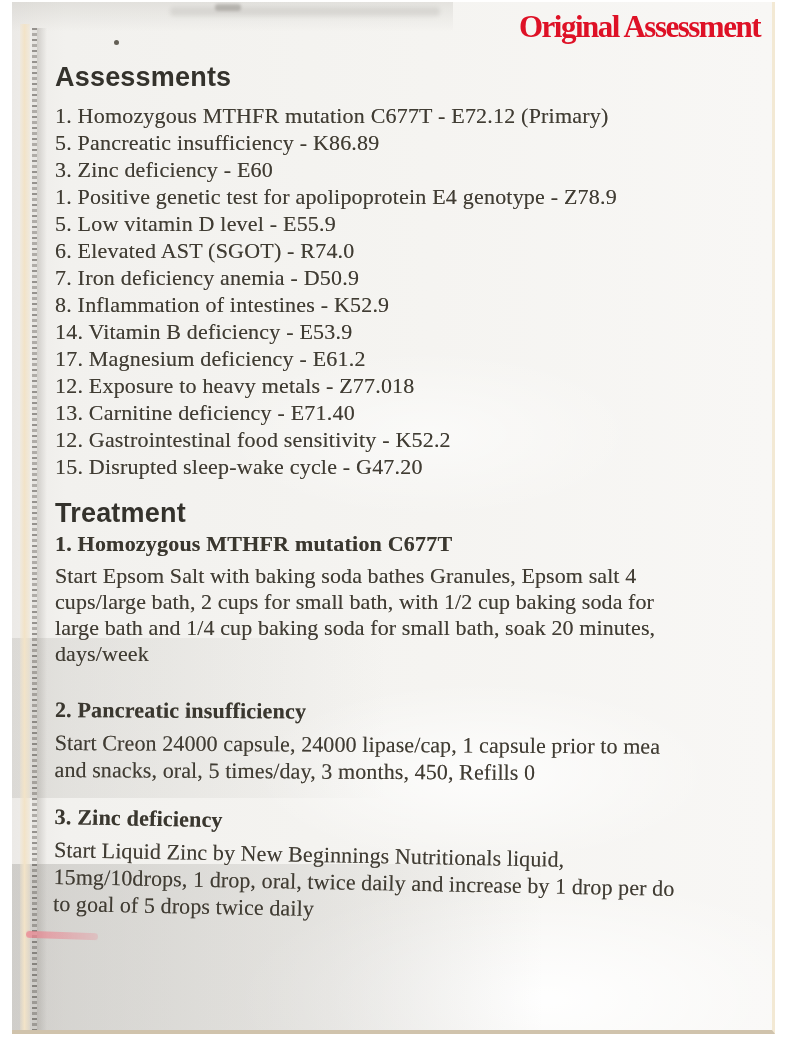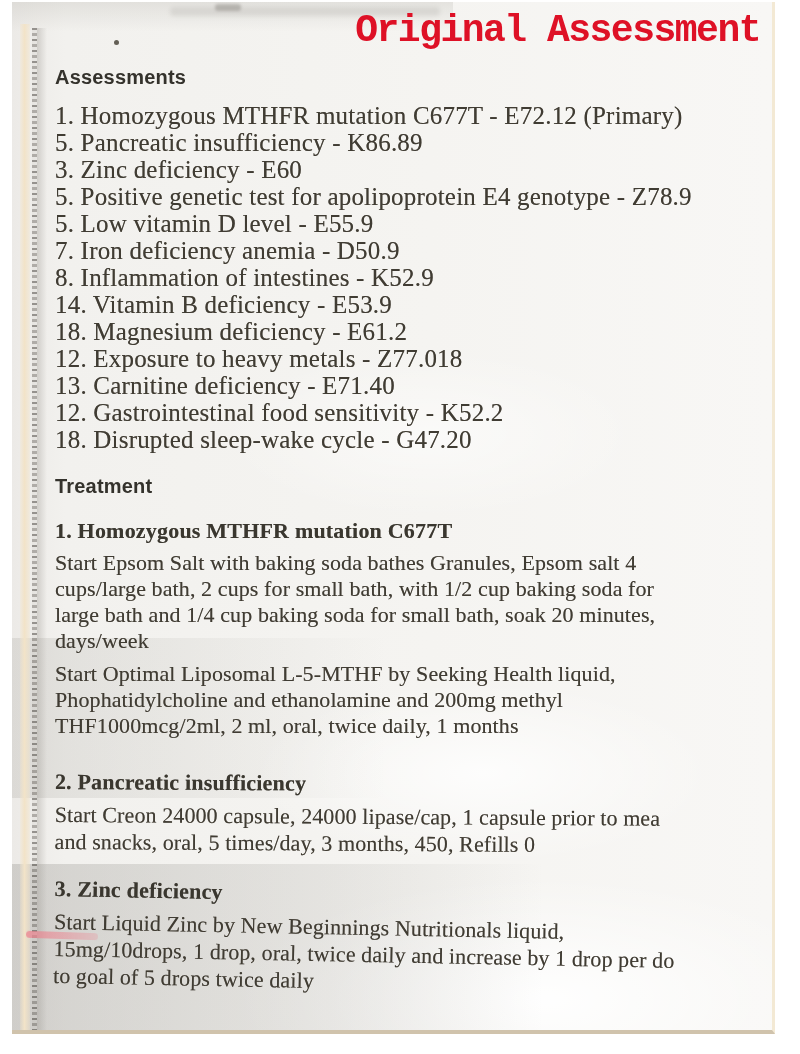--- a/index.html
+++ b/index.html
@@ -42,34 +42,34 @@
   .smudge-b{position:absolute;left:203px;top:2px;width:26px;height:7px;background:#8f8c86;
     opacity:.5;filter:blur(1.5px);border-radius:3px;}
   .ink-dot{position:absolute;left:102px;top:38px;width:5px;height:5px;border-radius:50%;
     background:#4a453b;opacity:.85;}
   .pink-mark{position:absolute;left:14px;top:930px;width:72px;height:7px;border-radius:4px;
     background:linear-gradient(90deg,rgba(236,130,142,.75),rgba(236,130,142,.25));
     transform:rotate(2deg);filter:blur(.4px);}
   
   .red-title{
     position:absolute;top:7px;right:12px;margin:0;
-    font-family:Liberation Mono, monospace;
-    font-weight:700;font-size:38px;letter-spacing:-1.5px;
+    font-family:Liberation Serif, serif;
+    font-weight:700;font-size:31px;letter-spacing:-1.5px;
     color:var(--title-red,#de1126);white-space:nowrap;
   }
   
   .content{position:absolute;left:43px;top:62px;right:0;color:var(--ink,#403c33);}
   .h-sans{
     font-family:"Liberation Sans","DejaVu Sans",sans-serif;
-    font-weight:700;font-size:20px;line-height:26px;margin:0 0 12px 0;
+    font-weight:700;font-size:27px;line-height:26px;margin:0 0 12px 0;
     color:#34322c;letter-spacing:.2px;
   }
-  .h-sans.treatment{margin:20px 0 19px 0;}
+  .h-sans.treatment{margin:20px 0 5px 0;}
   .a-item{
-    font-size:25px;line-height:27px;white-space:pre;letter-spacing:.2px;
+    font-size:22px;line-height:27px;white-space:pre;letter-spacing:.2px;
     text-shadow:0 0 .5px rgba(64,58,48,.55);
   }
   .t-sec h3{
     font-size:22px;line-height:26px;font-weight:700;margin:0 0 6px 0;
     letter-spacing:.2px;color:#3a372f;white-space:pre;
     text-shadow:0 0 .5px rgba(58,52,44,.5);
   }
   .t-sec{margin:0;}
   .t-sec:nth-of-type(1){margin-top:3px;}
   .t-sec:nth-of-type(2){margin-top:30px;transform:rotate(.35deg);transform-origin:left top;}
@@ -106,59 +106,57 @@
       <h2 class="h-sans">Assessments</h2>
 
       <div>
 
           <div class="a-item">1. Homozygous MTHFR mutation C677T - E72.12 (Primary)</div>
 
           <div class="a-item">5. Pancreatic insufficiency - K86.89</div>
 
           <div class="a-item">3. Zinc deficiency - E60</div>
 
-          <div class="a-item">5. Positive genetic test for apolipoprotein E4 genotype - Z78.9</div>
+          <div class="a-item">1. Positive genetic test for apolipoprotein E4 genotype - Z78.9</div>
 
           <div class="a-item">5. Low vitamin D level - E55.9</div>
 
+          <div class="a-item">6. Elevated AST (SGOT) - R74.0</div>
 
           <div class="a-item">7. Iron deficiency anemia - D50.9</div>
 
           <div class="a-item">8. Inflammation of intestines - K52.9</div>
 
 
           <div class="a-item">14. Vitamin B deficiency - E53.9</div>
 
-          <div class="a-item">18. Magnesium deficiency - E61.2</div>
+          <div class="a-item">17. Magnesium deficiency - E61.2</div>
 
           <div class="a-item">12. Exposure to heavy metals - Z77.018</div>
 
           <div class="a-item">13. Carnitine deficiency - E71.40</div>
 
           <div class="a-item">12. Gastrointestinal food sensitivity - K52.2</div>
 
-          <div class="a-item">18. Disrupted sleep-wake cycle - G47.20</div>
+          <div class="a-item">15. Disrupted sleep-wake cycle - G47.20</div>
         </div>
 
       <h2 class="h-sans treatment">Treatment</h2>
 
       <div>
 
           <section class="t-sec">
             <h3>1. Homozygous MTHFR mutation C677T</h3>
             <div>
 
                 <p class="para">Start Epsom Salt with baking soda bathes Granules, Epsom salt 4
 cups/large bath, 2 cups for small bath, with 1/2 cup baking soda for
 large bath and 1/4 cup baking soda for small bath, soak 20 minutes,
 days/week</p>
 
-                <p class="para">Start Optimal Liposomal L-5-MTHF by Seeking Health liquid,
-Phophatidylcholine and ethanolamine and 200mg methyl
-THF1000mcg/2ml, 2 ml, oral, twice daily, 1 months</p>
               </div>
           </section>
 
           <section class="t-sec">
             <h3>2. Pancreatic insufficiency</h3>
             <div>
 
                 <p class="para">Start Creon 24000 capsule, 24000 lipase/cap, 1 capsule prior to mea
 and snacks, oral, 5 times/day, 3 months, 450, Refills 0</p>
               </div>

